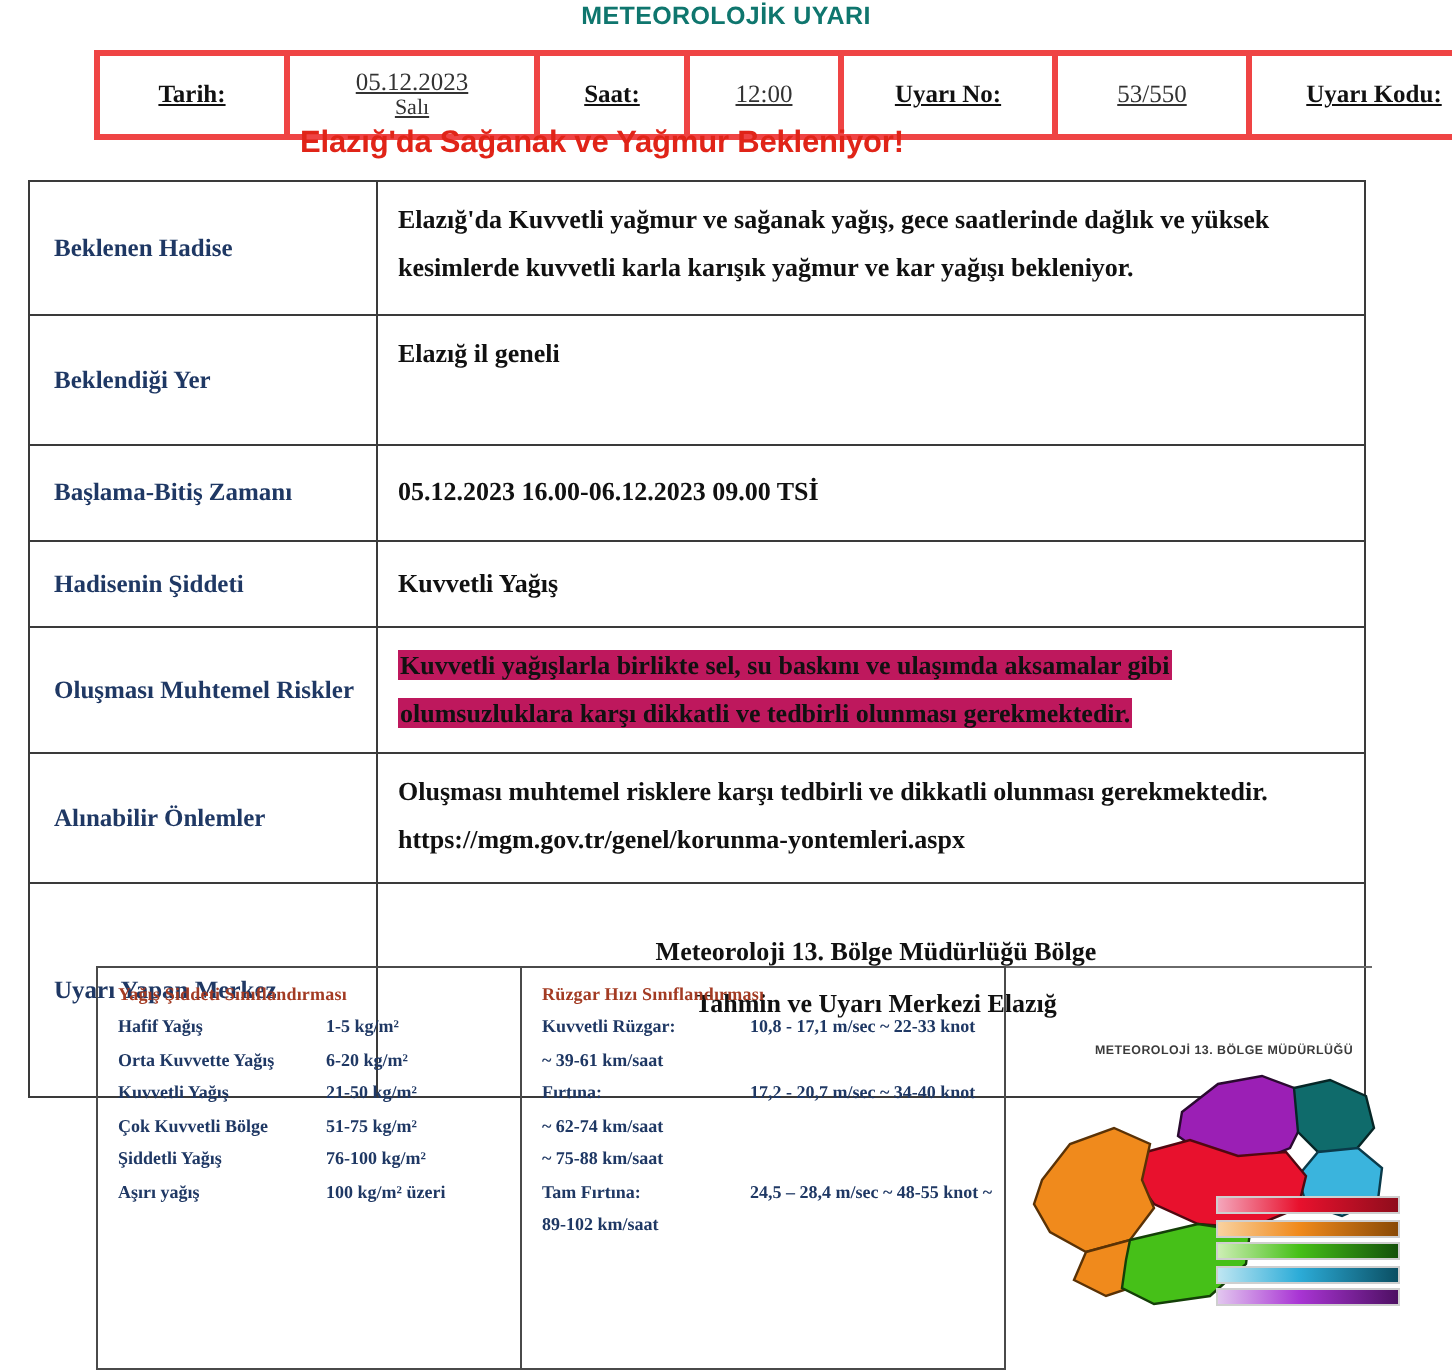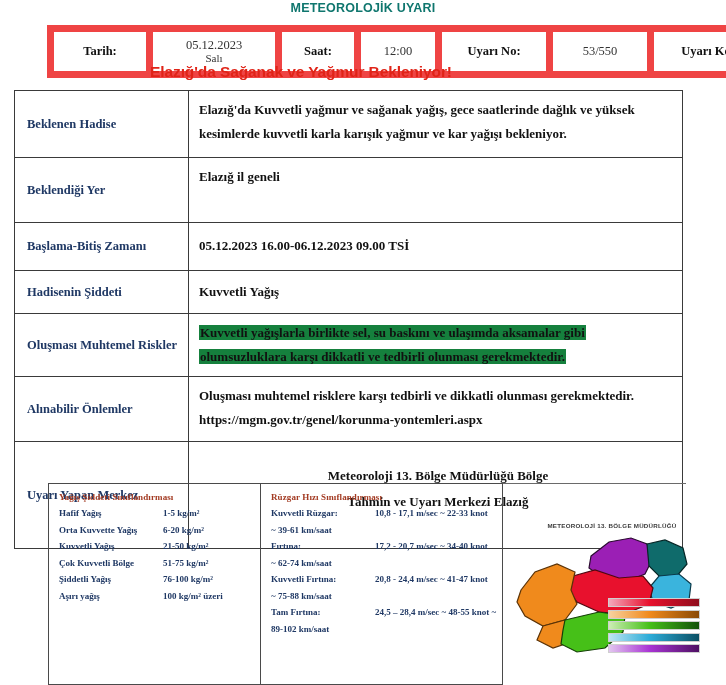--- a/index.html
+++ b/index.html
@@ -33,26 +33,27 @@
   
   .hdr-table {
     position: absolute;
     top: 25px;
     left: 47px;
     width: 622px;
     border-collapse: collapse;
     table-layout: fixed;
   }
   .hdr-table td {
-    border: 7px solid #ef4444;
+    border: 3px solid #ef4444;
     height: 37px;
     padding: 1px 6px;
     vertical-align: middle;
     font-size: 12.5px;
     line-height: 1.15;
+    text-decoration: underline;
   }
   .hdr-label {
     font-weight: bold;
     text-align: center;
     color: #111111;
   }
   .hdr-value {
     text-align: center;
     font-weight: normal;
     color: #333333;
@@ -111,21 +112,21 @@
   .r-yer td { height: 50px; vertical-align: top; }
   .r-zaman td { height: 33px; vertical-align: middle; }
   .r-siddet td { height: 28px; vertical-align: middle; }
   .r-risk td { height: 48px; }
   .r-onlem td { height: 50px; }
   .r-merkez td { height: 92px; padding-left: 14px; }
 
   .r-yer .val, .r-zaman .val, .r-siddet .val { line-height: 1.3; }
 
   .highlight {
-    background: #15803d;
+    background: #be185d;
     padding: 0 1px;
     box-decoration-break: clone;
     -webkit-box-decoration-break: clone;
   }
   .link-line { display: block; }
   .center-block {
     text-align: center;
     line-height: 2.0;
     padding-top: 14px;
   }
@@ -329,23 +330,20 @@
   <div class="legend-col col2">
     <div class="legend-head">Rüzgar Hızı Sınıflandırması</div>
     <div class="legend-row">
       <span class="lr-name">Kuvvetli Rüzgar:</span><span class="lr-val">10,8 - 17,1 m/sec ~ 22-33 knot</span>
     </div>
     <div class="legend-cont">~ 39-61 km/saat</div>
     <div class="legend-row">
       <span class="lr-name">Fırtına:</span><span class="lr-val">17,2 - 20,7 m/sec ~ 34-40 knot</span>
     </div>
     <div class="legend-cont">~ 62-74 km/saat</div>
-    <div class="legend-row">
-      <span class="lr-name">Kuvvetli Fırtına:</span><span class="lr-val">20,8 - 24,4 m/sec ~ 41-47 knot</span>
-    </div>
     <div class="legend-cont">~ 75-88 km/saat</div>
     <div class="legend-row">
       <span class="lr-name">Tam Fırtına:</span><span class="lr-val">24,5 – 28,4 m/sec ~ 48-55 knot ~</span>
     </div>
     <div class="legend-cont">89-102 km/saat</div>
   </div>
 </div>
 
 <div class="map-area">
   <div class="map-caption">METEOROLOJİ 13. BÖLGE MÜDÜRLÜĞÜ</div>

